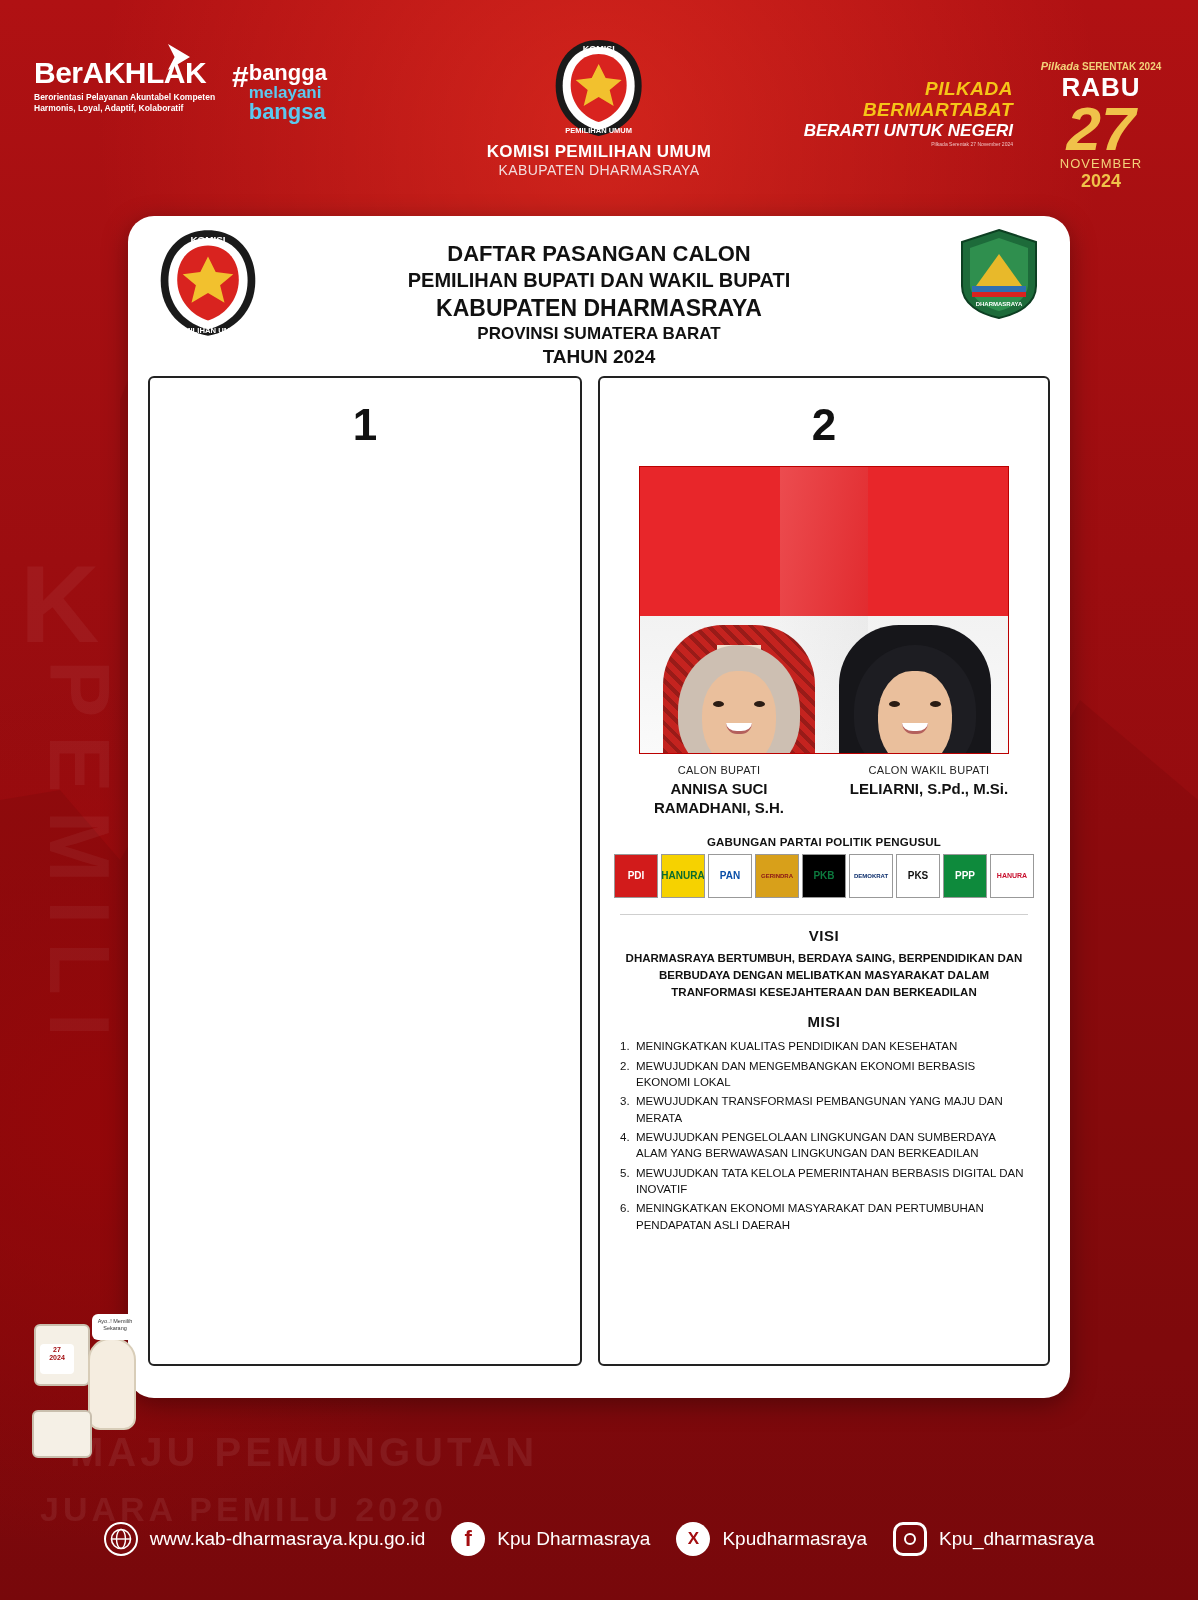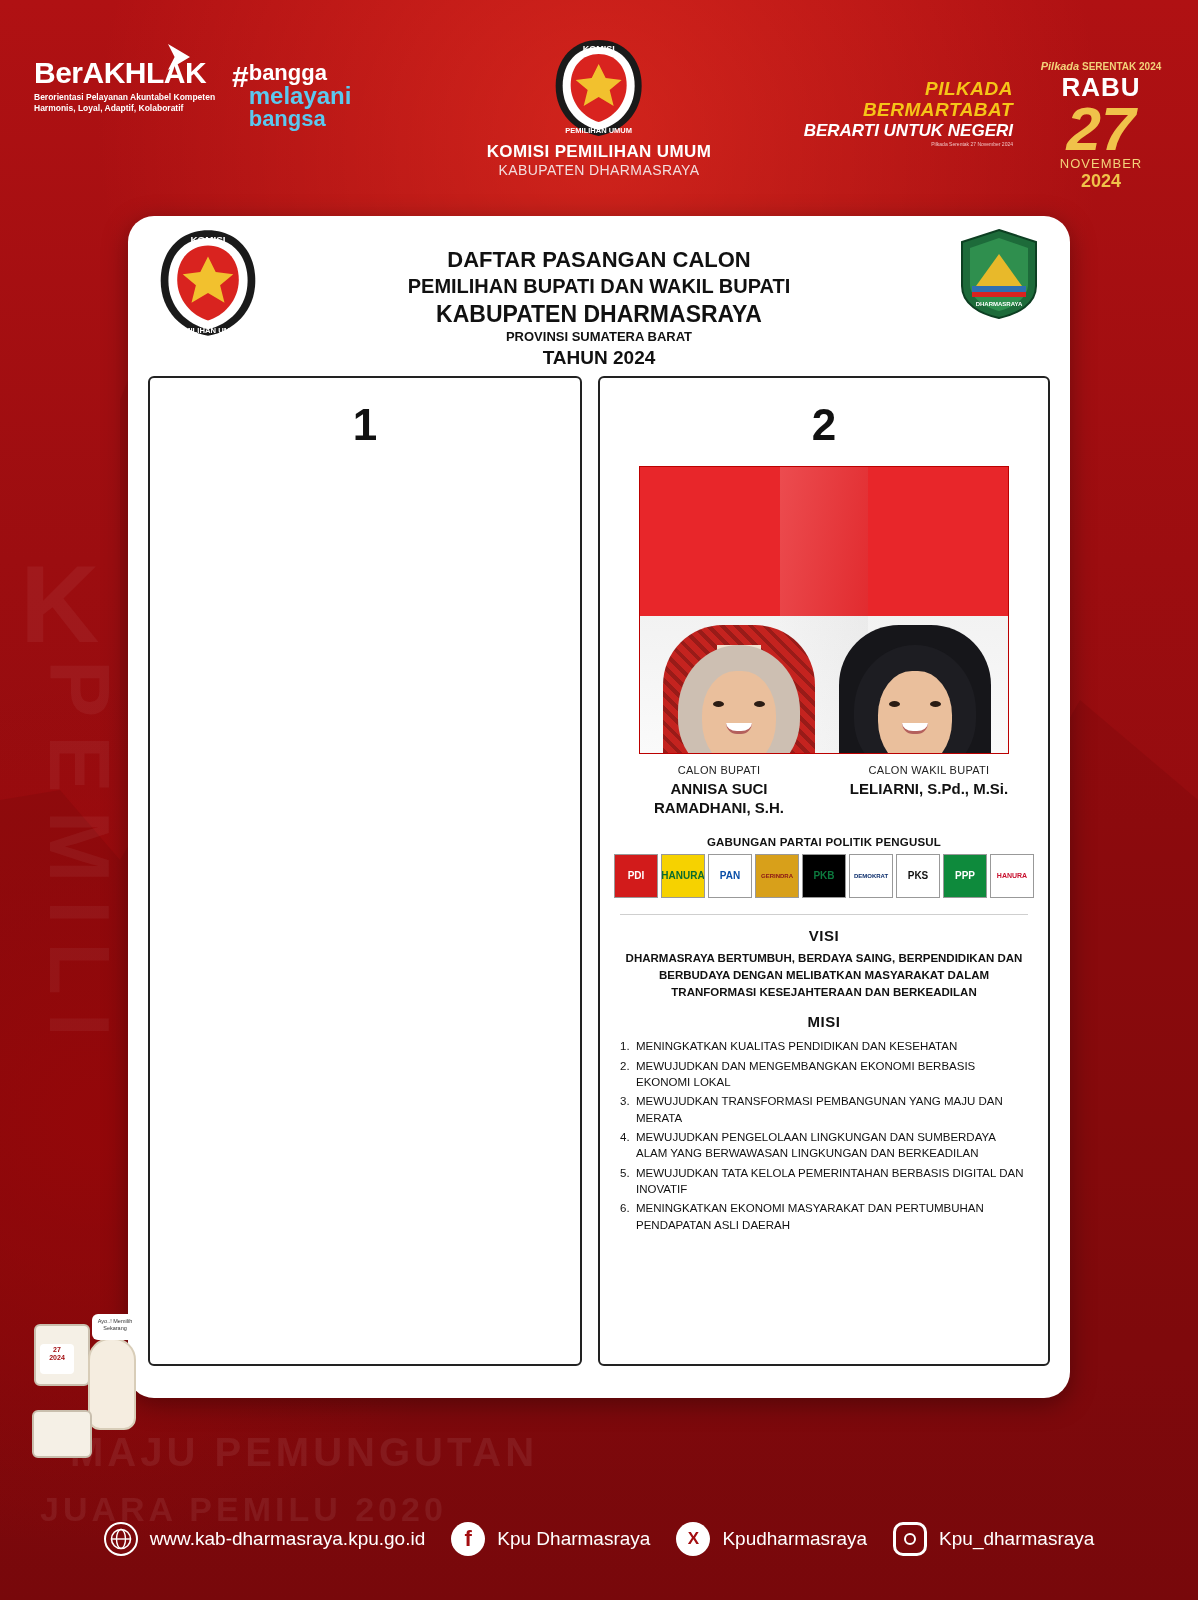--- a/index.html
+++ b/index.html
@@ -43,21 +43,21 @@
   .berakhlak .main .ber { color:#fff; }
   .berakhlak .sub { font-size:8.5px; line-height:1.25; margin-top:2px; font-weight:bold; }
   .arrow-mark {
     position:absolute; left:168px; top:44px; width:22px; height:26px;
     background:#fff;
     clip-path: polygon(0 0, 100% 50%, 0 100%, 30% 50%);
   }
   .bangga { position:absolute; left:232px; top:62px; color:#fff; line-height:1.0; }
   .bangga .hash { font-size:30px; font-weight:bold; vertical-align:top; }
   .bangga .l1 { font-size:22px; font-weight:bold; }
-  .bangga .l2 { font-size:24px; font-weight:bold; color:#5bc8ef;text-align:center; }
+  .bangga .l2 { font-size:17px; font-weight:bold; color:#5bc8ef;text-align:center; }
   .bangga .l3 { font-size:22px; font-weight:bold; color:#5bc8ef; }
   .bangga-txt { display:inline-block; vertical-align:top; }
 
   .kpu-top { position:absolute; left:50%; transform:translateX(-50%); top:38px; text-align:center; }
   .kpu-top .title { color:#fff; font-size:17px; font-weight:bold; letter-spacing:0.4px; margin-top:4px; }
   .kpu-top .sub { color:#f3dede; font-size:14px; letter-spacing:0.4px; }
 
   .pilkada-slogan { position:absolute; right:185px; top:78px; text-align:right; line-height:1.12; }
   .pilkada-slogan .l1 { color:#f5c518; font-size:19px; font-weight:bold; font-style:italic; letter-spacing:0.5px;}
   .pilkada-slogan .l2 { color:#f5c518; font-size:19px; font-weight:bold; font-style:italic; letter-spacing:0.5px;}
@@ -77,26 +77,26 @@
 
   
   .card {
     position:absolute; left:128px; top:216px; width:942px; height:1182px;
     background:#fff; border-radius:26px;
     box-shadow:0 6px 26px rgba(0,0,0,0.35);
   }
   .card-head { position:relative; height:160px; }
   .card-head .kpulogo-sm { position:absolute; left:24px; top:12px; width:112px; height:110px; }
   .card-head .dharma-logo { position:absolute; right:28px; top:12px; width:86px; height:92px; }
-  .card-title { text-align:center; padding-top:30px; color:#111; line-height:1.28; }
+  .card-title { text-align:center; padding-top:24px; color:#111; line-height:1.28; }
   .card-title div { font-weight:bold; }
   .t1 { font-size:22px; }
   .t2 { font-size:20px; }
   .t3 { font-size:23px; }
-  .t4 { font-size:13px; }
+  .t4 { font-size:17px; }
   .t5 { font-size:19px; }
 
   .candidates { display:flex; gap:16px; padding:0 20px 20px 20px; }
   .cand-box {
     flex:1; border:2px solid #222; border-radius:6px; min-height:990px;
     padding:14px 14px 18px 14px;
   }
   .cand-num { text-align:center; font-size:44px; font-weight:bold; color:#111; margin:8px 0 16px; }
   .photo {
     width:370px; height:288px; margin:0 auto; overflow:hidden; position:relative;

